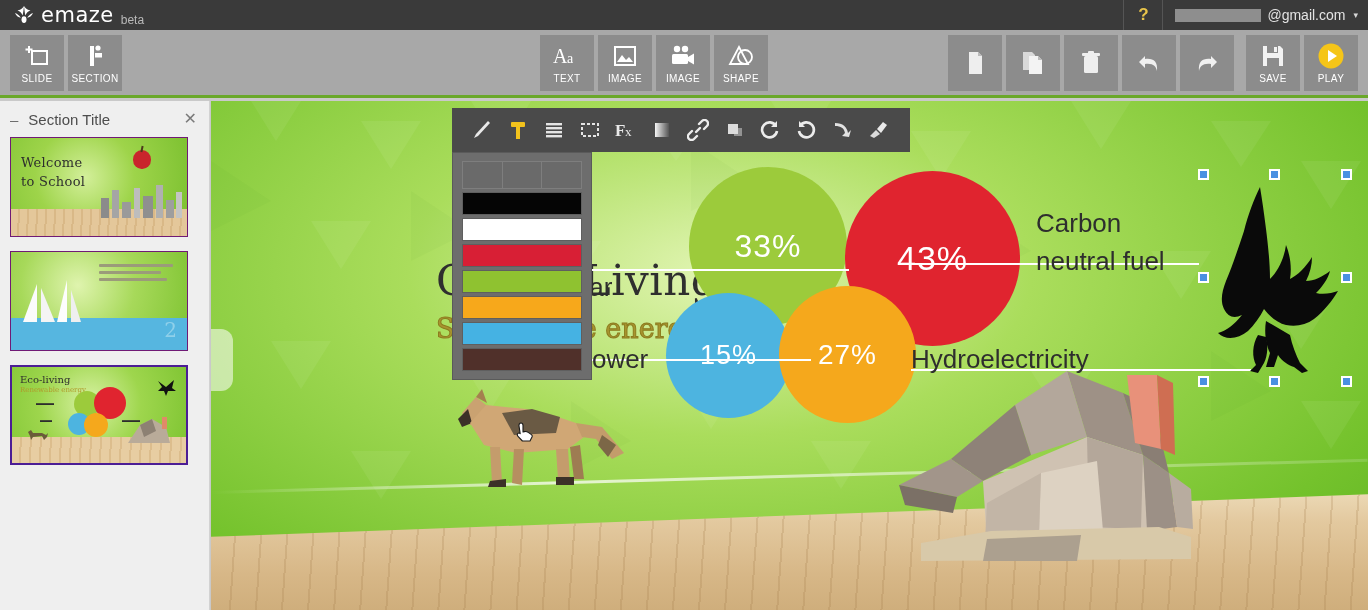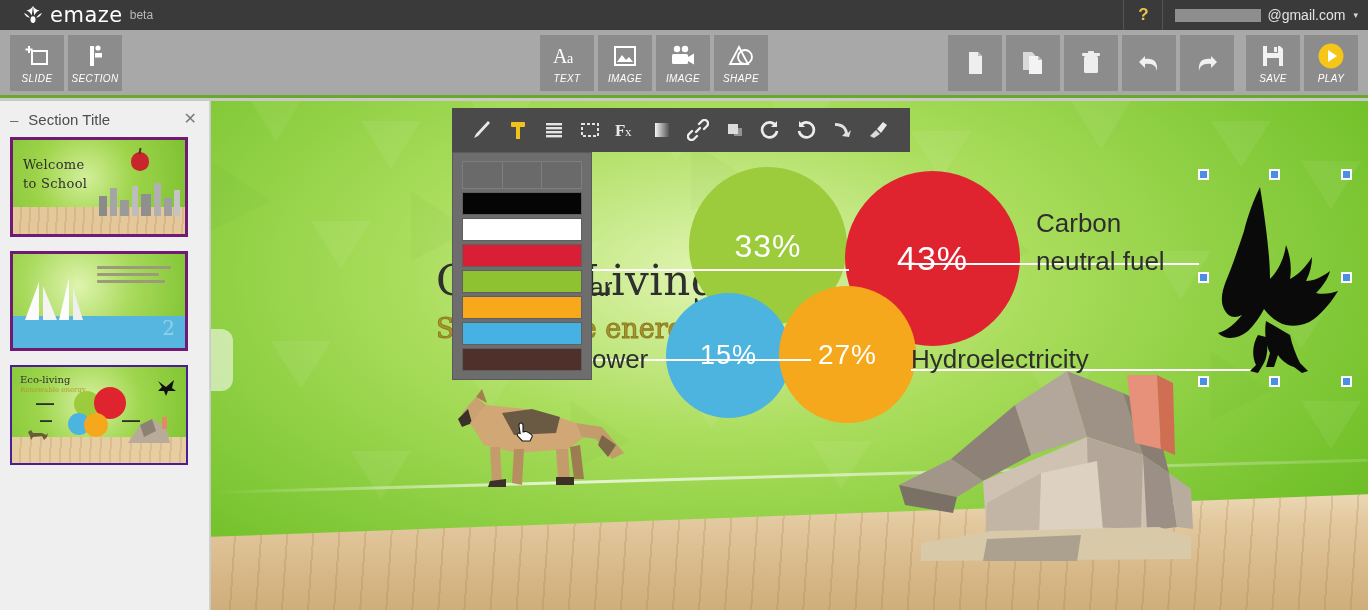--- a/index.html
+++ b/index.html
@@ -9,21 +9,21 @@
     font-family: "Liberation Sans", sans-serif;
     background: #c9c9c9;
   }
 
   
   .topbar {
     position: absolute; left: 0; top: 0; width: 1368px; height: 30px;
     background: #3a3a3a;
     display: flex; align-items: center;
   }
-  .brand { display: flex; align-items: center; padding-left: 22px; }
+  .brand { display: flex; align-items: flex-end; padding-left: 13px; }
   .brand-logo {
     width: 22px; height: 20px; position: relative; margin-right: 6px;
     align-self: center;
   }
   .brand-logo svg { display:block; }
   .brand-name {
     color: #ffffff; font-size: 21px; letter-spacing: .5px;
     font-family: "DejaVu Sans", sans-serif; font-weight: 400;
   }
   .brand-beta { color: #b9b9b9; font-size: 12px; margin-left: 7px; }
@@ -52,21 +52,20 @@
   .tool-grp { position: absolute; display: flex; gap: 4px; top: 5px; }
   .tool-btn {
     width: 54px; height: 56px; background: #8c8c8c;
     display: flex; flex-direction: column; align-items: center; justify-content: center;
     cursor: pointer; color: #fff;
   }
   .tool-btn .ic { height: 28px; display:flex; align-items:center; justify-content:center; }
   .tool-btn .lbl {
     font-size: 10px; letter-spacing: .4px; margin-top: 3px; color: #fff;
     font-family: "Liberation Sans", sans-serif;
-    font-style: italic;
   }
   .grp-left { left: 10px; }
   .grp-center { left: 540px; }
   .grp-right { left: 948px; }
   .grp-far { right: 10px; }
   .tool-btn.plain { background: #8c8c8c; }
   .tool-btn.plain .ic { height: 34px; }
 
   
   .sidebar {
@@ -77,21 +76,21 @@
     display: flex; align-items: center; height: 36px; padding: 0 12px 0 10px;
     gap: 10px;
   }
   .sec-minus { color: #6d6d6d; font-size: 15px; cursor: pointer; line-height: 1; }
   .sec-title { color: #4d4d4d; font-size: 15px; flex: 1; }
   .sec-close { color: #7a7a7a; font-size: 16px; cursor: pointer; line-height: 1; }
 
   .thumbs { padding: 0 10px; display: flex; flex-direction: column; gap: 14px; }
   .thumb {
     width: 178px; height: 100px; position: relative; overflow: hidden;
-    border: 3px solid #701a75; cursor: pointer; background: #8dce3e;
+    border: 1px solid #701a75; cursor: pointer; background: #8dce3e;
   }
   .thumb.active { border: 2px solid #4c1d95; }
 
   
   .t1bg { position:absolute; inset:0;
     background: radial-gradient(circle at 42% 40%, #d3ef9a 0%, #9ed44a 42%, #79bf2e 100%); }
   .t1floor { position:absolute; left:0; bottom:0; width:100%; height:27px;
     background: repeating-linear-gradient(92deg,#e4c79a 0 7px,#d9b887 7px 9px); }
   .t1txt { position:absolute; left:10px; top:16px; color:#2e2e2e; font-size:13px;
     font-family:"DejaVu Serif", serif; line-height:1.45; letter-spacing:.3px; }

